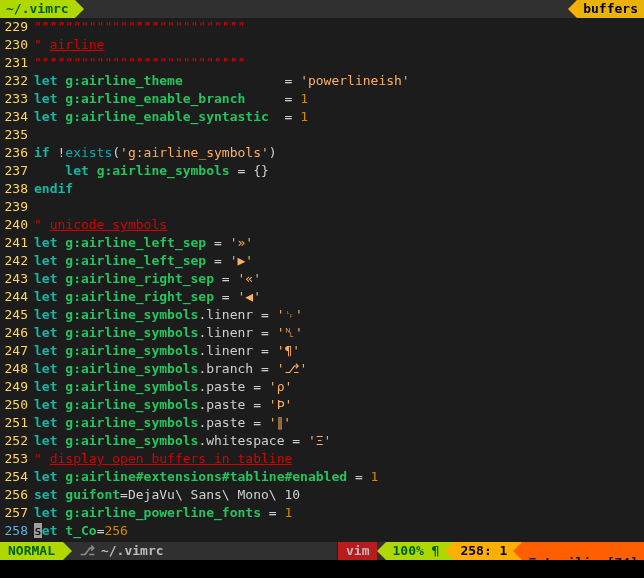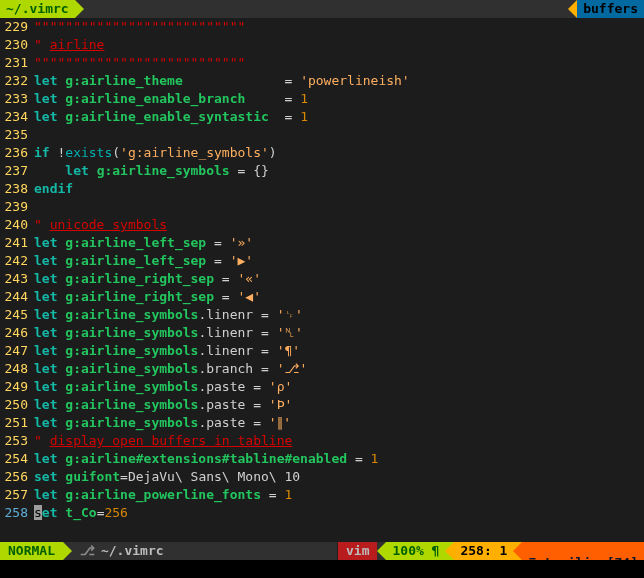--- a/index.html
+++ b/index.html
@@ -23,21 +23,21 @@
   .tabline .file-sep-r {
     width: 0; height: 0; border-top: 9px solid transparent;
     border-bottom: 9px solid transparent; border-left: 9px solid #afd700;
   }
   .tabline .spacer { flex: 1; }
   .tabline .buf-sep-l {
     width: 0; height: 0; border-top: 9px solid transparent;
     border-bottom: 9px solid transparent; border-right: 9px solid #ffaf00;
   }
   .tabline .buf {
-    background: #0369a1; color: #000; padding: 0 6px; font-weight: bold;
+    background: #eab308; color: #000; padding: 0 6px; font-weight: bold;
   }
 
   
   .editor { flex: 1; overflow: hidden; background: #1c1c1c; }
   .line { display: flex; white-space: pre; }
   .gutter {
     width: 34px; text-align: right; padding-right: 6px;
     color: #ffd75f; user-select: none;
   }
   .gutter.cur { color: #5fafd7; }
@@ -100,20 +100,21 @@
       <div class="line"><div class="gutter">242</div><div class="code"><span class="kw">let </span><span class="var">g:airline_left_sep</span><span class="op"> = </span><span class="str">'▶'</span></div></div>
       <div class="line"><div class="gutter">243</div><div class="code"><span class="kw">let </span><span class="var">g:airline_right_sep</span><span class="op"> = </span><span class="str">'«'</span></div></div>
       <div class="line"><div class="gutter">244</div><div class="code"><span class="kw">let </span><span class="var">g:airline_right_sep</span><span class="op"> = </span><span class="str">'◀'</span></div></div>
       <div class="line"><div class="gutter">245</div><div class="code"><span class="kw">let </span><span class="var">g:airline_symbols</span><span class="op">.</span><span class="memb">linenr</span><span class="op"> = </span><span class="str">'␊'</span></div></div>
       <div class="line"><div class="gutter">246</div><div class="code"><span class="kw">let </span><span class="var">g:airline_symbols</span><span class="op">.</span><span class="memb">linenr</span><span class="op"> = </span><span class="str">'␤'</span></div></div>
       <div class="line"><div class="gutter">247</div><div class="code"><span class="kw">let </span><span class="var">g:airline_symbols</span><span class="op">.</span><span class="memb">linenr</span><span class="op"> = </span><span class="str">'¶'</span></div></div>
       <div class="line"><div class="gutter">248</div><div class="code"><span class="kw">let </span><span class="var">g:airline_symbols</span><span class="op">.</span><span class="memb">branch</span><span class="op"> = </span><span class="str">'⎇'</span></div></div>
       <div class="line"><div class="gutter">249</div><div class="code"><span class="kw">let </span><span class="var">g:airline_symbols</span><span class="op">.</span><span class="memb">paste</span><span class="op"> = </span><span class="str">'ρ'</span></div></div>
       <div class="line"><div class="gutter">250</div><div class="code"><span class="kw">let </span><span class="var">g:airline_symbols</span><span class="op">.</span><span class="memb">paste</span><span class="op"> = </span><span class="str">'Þ'</span></div></div>
       <div class="line"><div class="gutter">251</div><div class="code"><span class="kw">let </span><span class="var">g:airline_symbols</span><span class="op">.</span><span class="memb">paste</span><span class="op"> = </span><span class="str">'∥'</span></div></div>
+      <div class="line"><div class="gutter">252</div><div class="code"><span class="kw">let </span><span class="var">g:airline_symbols</span><span class="op">.</span><span class="memb">whitespace</span><span class="op"> = </span><span class="str">'Ξ'</span></div></div>
       <div class="line"><div class="gutter">253</div><div class="code"><span class="cmt">" </span><span class="cmts">display open buffers in tabline</span></div></div>
       <div class="line"><div class="gutter">254</div><div class="code"><span class="kw">let </span><span class="var">g:airline#extensions#tabline#enabled</span><span class="op"> = </span><span class="num">1</span></div></div>
       <div class="line"><div class="gutter">256</div><div class="code"><span class="kw">set </span><span class="var">guifont</span><span class="op">=DejaVu\ Sans\ Mono\ 10</span></div></div>
       <div class="line"><div class="gutter">257</div><div class="code"><span class="kw">let </span><span class="var">g:airline_powerline_fonts</span><span class="op"> = </span><span class="num">1</span></div></div>
       <div class="line"><div class="gutter cur">258</div><div class="code"><span class="curchar">s</span><span class="kw">et </span><span class="var">t_Co</span><span class="op">=</span><span class="num">256</span></div></div>
     </div>
 
 <div class="statusline">
   <div class="sl-mode"> NORMAL </div>
   <div class="sl-mode-sep"></div>

